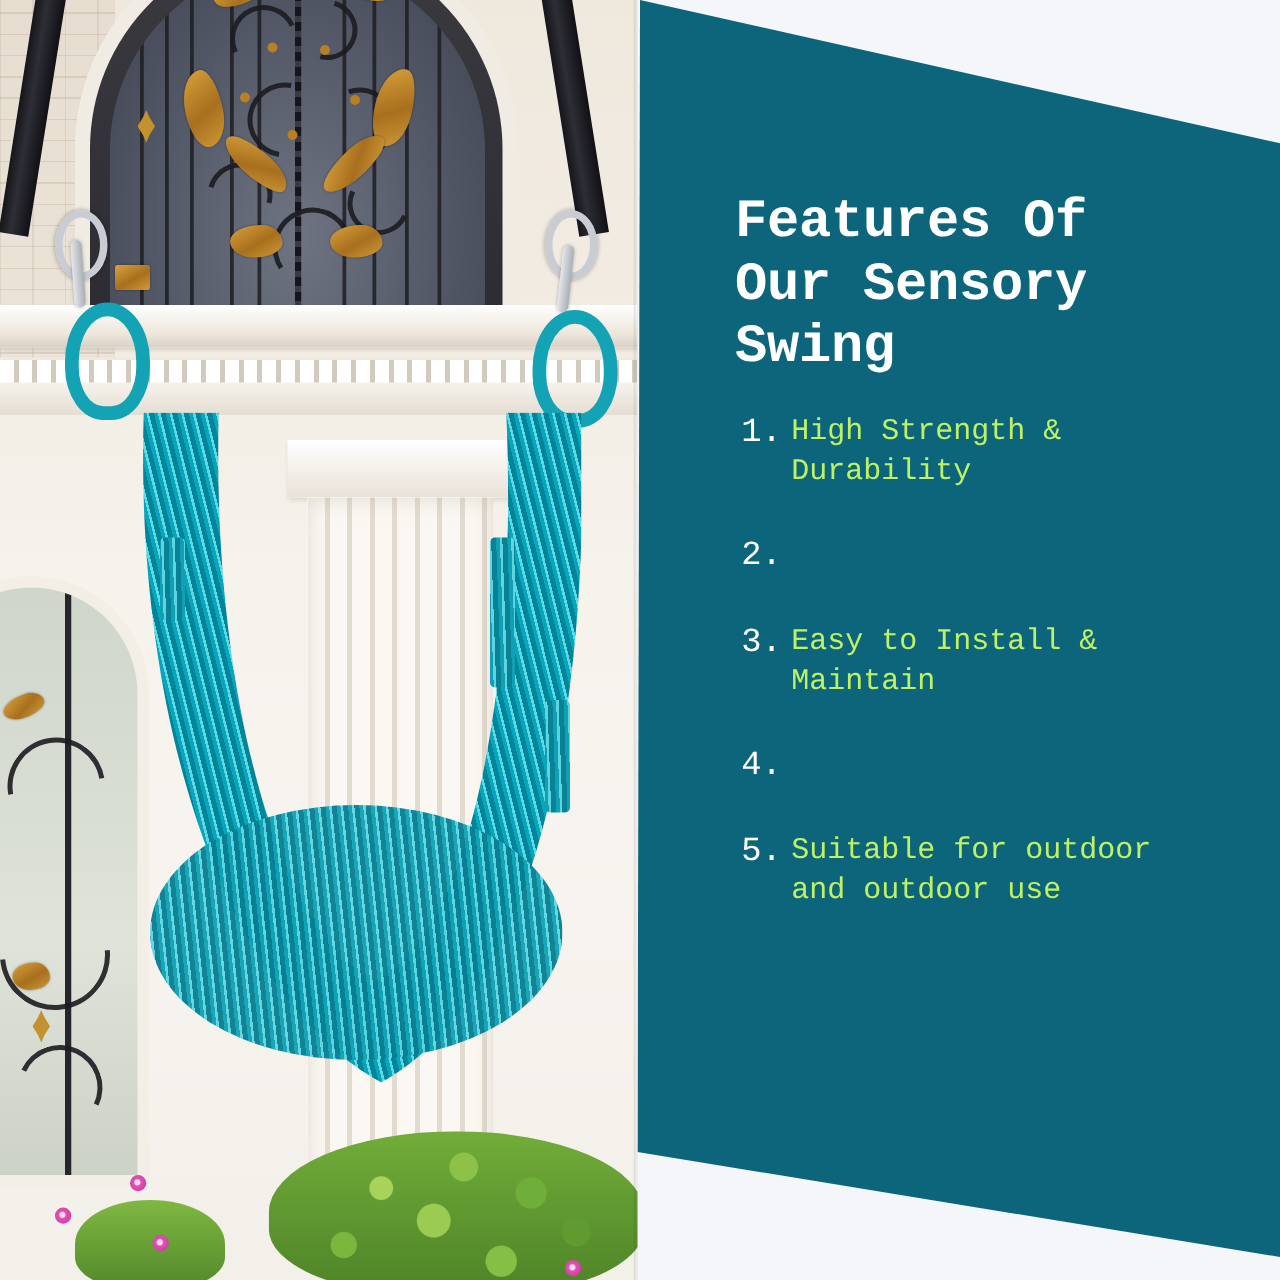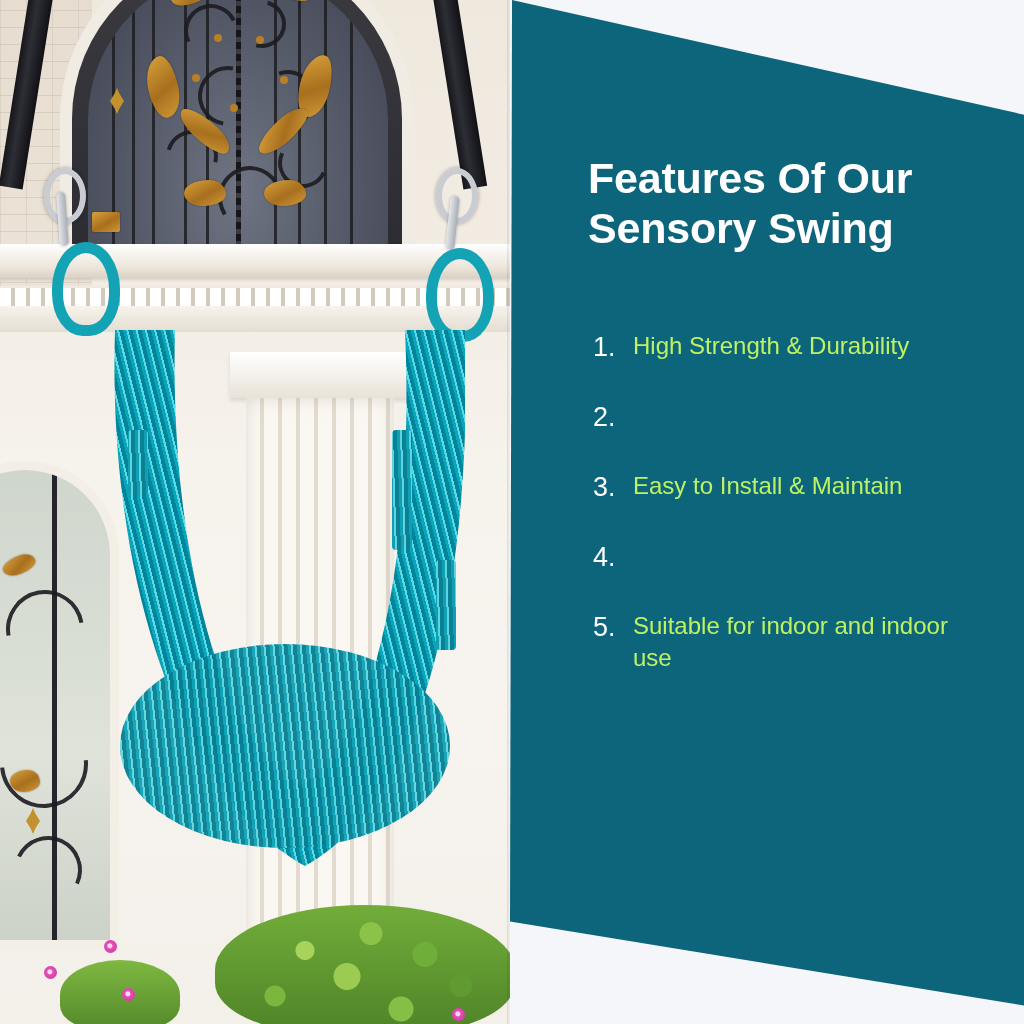--- a/index.html
+++ b/index.html
@@ -161,20 +161,21 @@
   .photo-edge{
     position:absolute;right:0;top:0;width:3px;height:1024px;
     background:linear-gradient(90deg,rgba(0,0,0,.10),rgba(0,0,0,0));
   }
 
   
   .panel{
     position:absolute;left:508px;top:0;width:516px;height:1024px;
     background:#0c657a;
     clip-path:polygon(0.78% 0, 100% 11.2%, 100% 98.2%, 0.39% 90.0%);
+    font-family:Liberation Mono, monospace;
   }
   .panel-inner{position:absolute;left:0;top:0;right:0;bottom:0;}
 
   .panel-title{
     position:absolute;left:80px;top:124px;width:330px;
     color:#ffffff;font-size:43px;line-height:1.17;font-weight:bold;
     letter-spacing:-.2px;
   }
   .feature-list{
     position:absolute;left:82px;top:330px;width:372px;
@@ -301,20 +302,20 @@
         </li>
         <li class="feature-item">
           <span class="feature-num">3.</span>
           <span class="feature-text">Easy to Install &amp; Maintain</span>
         </li>
         <li class="feature-item">
           <span class="feature-num">4.</span>
         </li>
         <li class="feature-item">
           <span class="feature-num">5.</span>
-          <span class="feature-text">Suitable for indoor and indoor use</span>
+          <span class="feature-text">Suitable for outdoor and outdoor use</span>
         </li>
       </ul>
 
     </div>
   </div>
 
 </div>
 
 </body></html>

